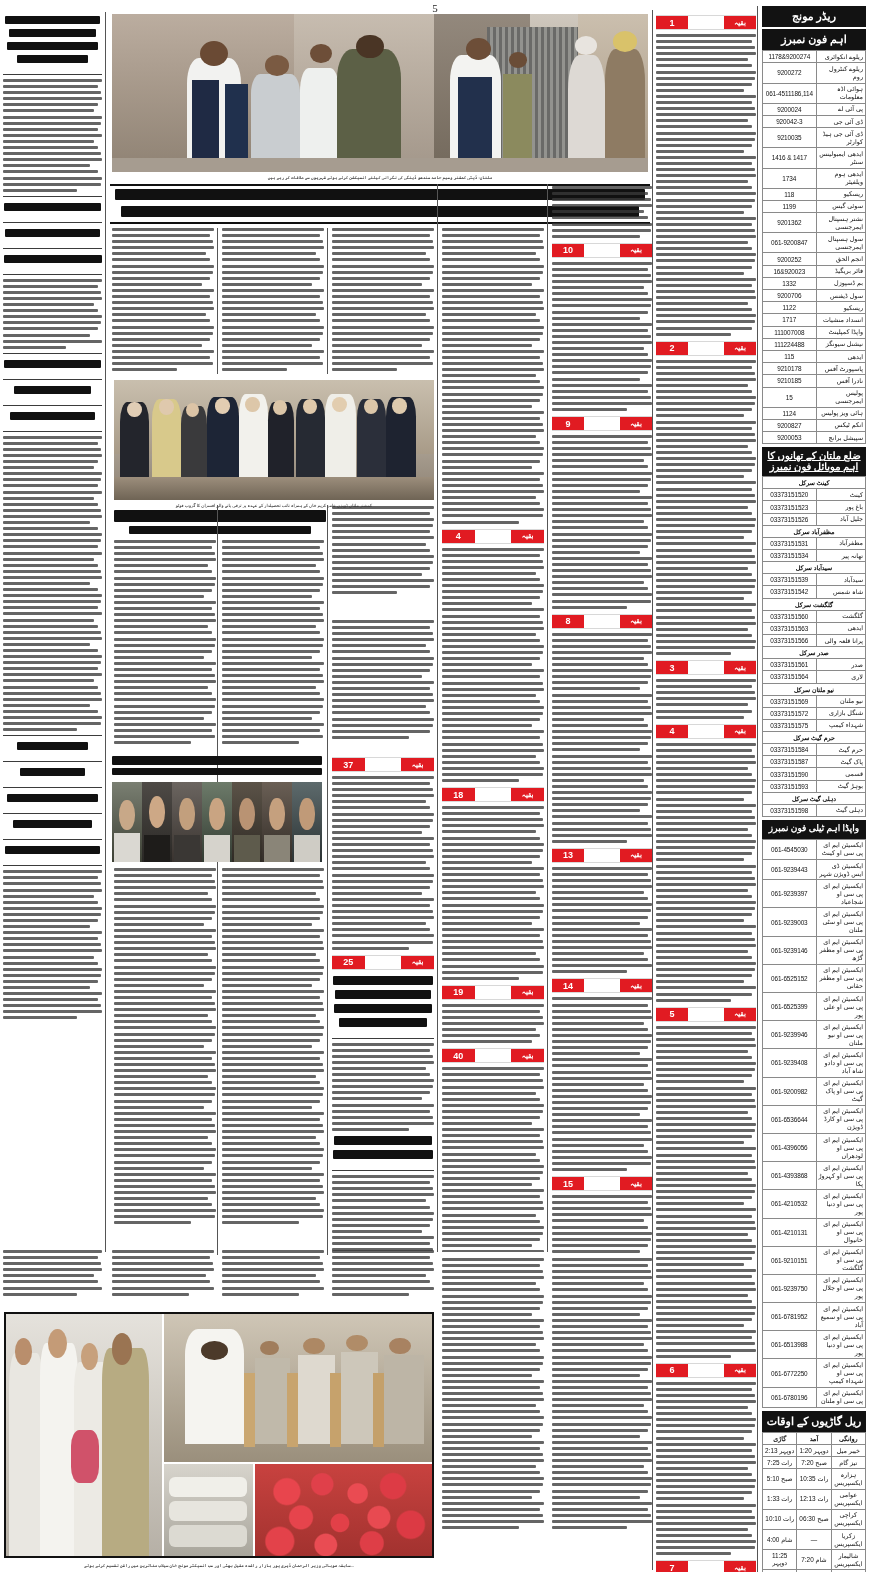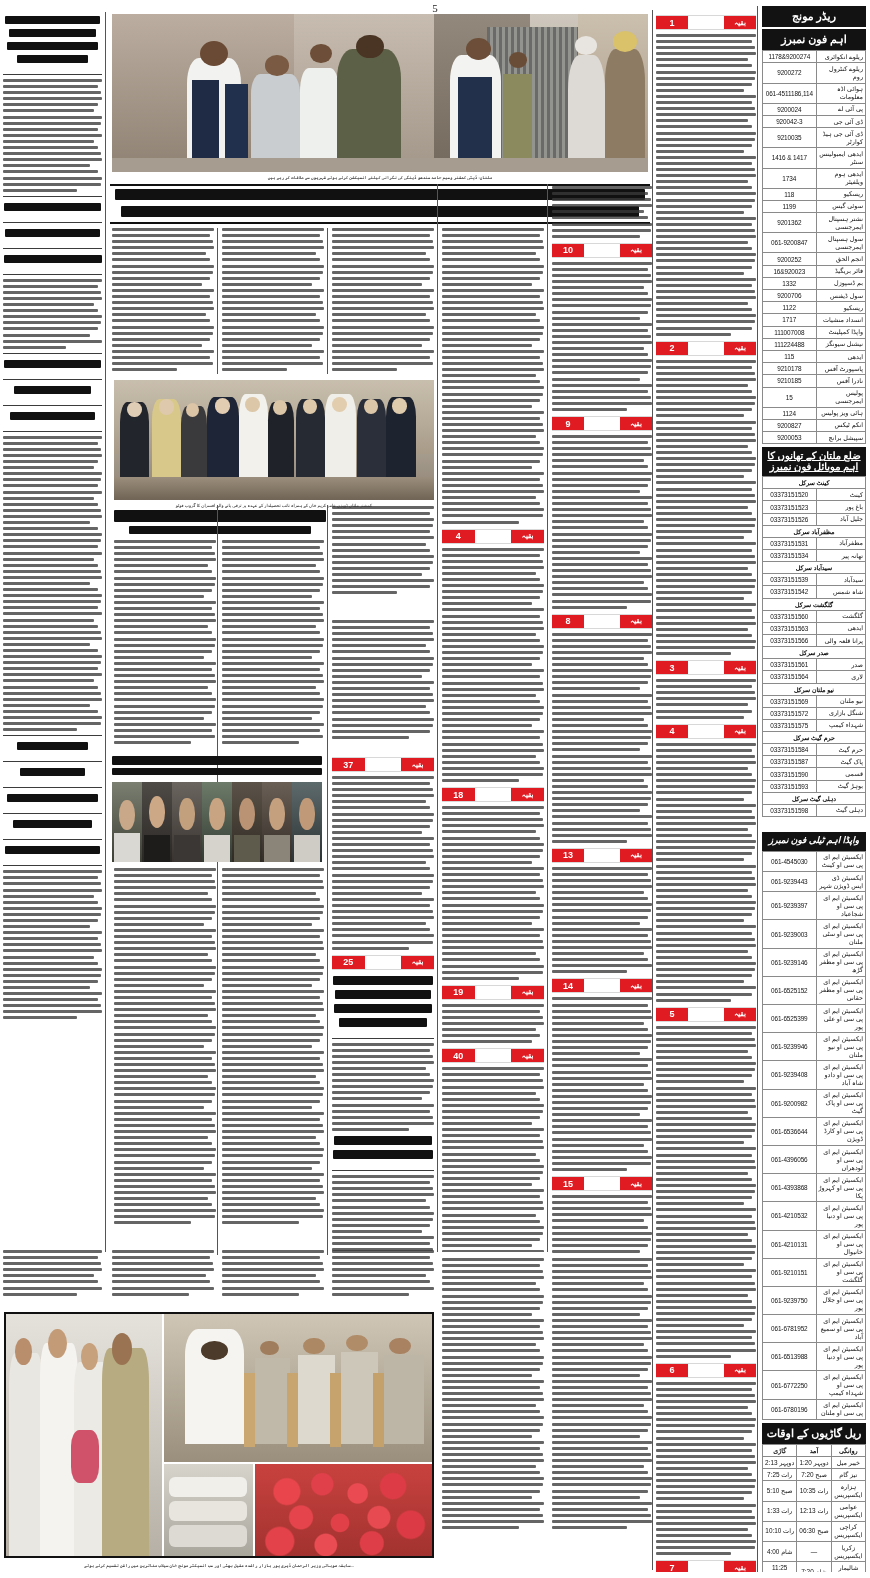--- a/index.html
+++ b/index.html
@@ -1733,21 +1733,21 @@
           <tr class="sub">
             <td colspan="2">دہلی گیٹ سرکل</td>
           </tr>
           <tr>
             <td class="num">03373151598</td>
             <td class="lbl">دہلی گیٹ</td>
           </tr>
         </tbody>
     </table>
 
-    <div class="blkhdr" style="margin-top:15px;font-size:9px;font-style:italic;">واپڈا اہم ٹیلی فون نمبرز</div>
+    <div class="blkhdr" style="margin-top:3px;font-size:9px;">واپڈا اہم ٹیلی فون نمبرز</div>
     <table class="dir">
       <tbody id="wapda-body">
           <tr>
             <td class="num">061-4545030</td>
             <td class="lbl">ایکسیئن ایم ای پی سی او کینٹ</td>
           </tr>
           <tr>
             <td class="num">061-9239443</td>
             <td class="lbl">ایکسیئن ڈی ایس ڈویژن شہر</td>
           </tr>

